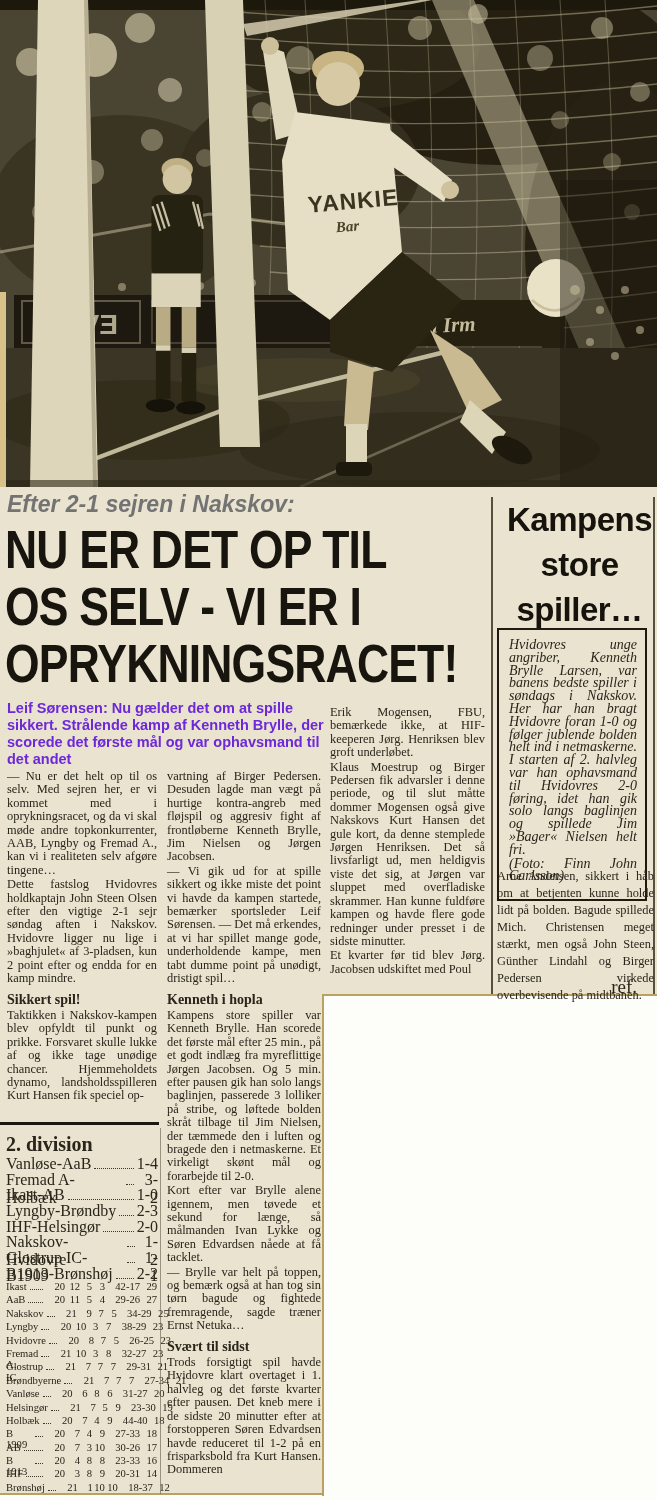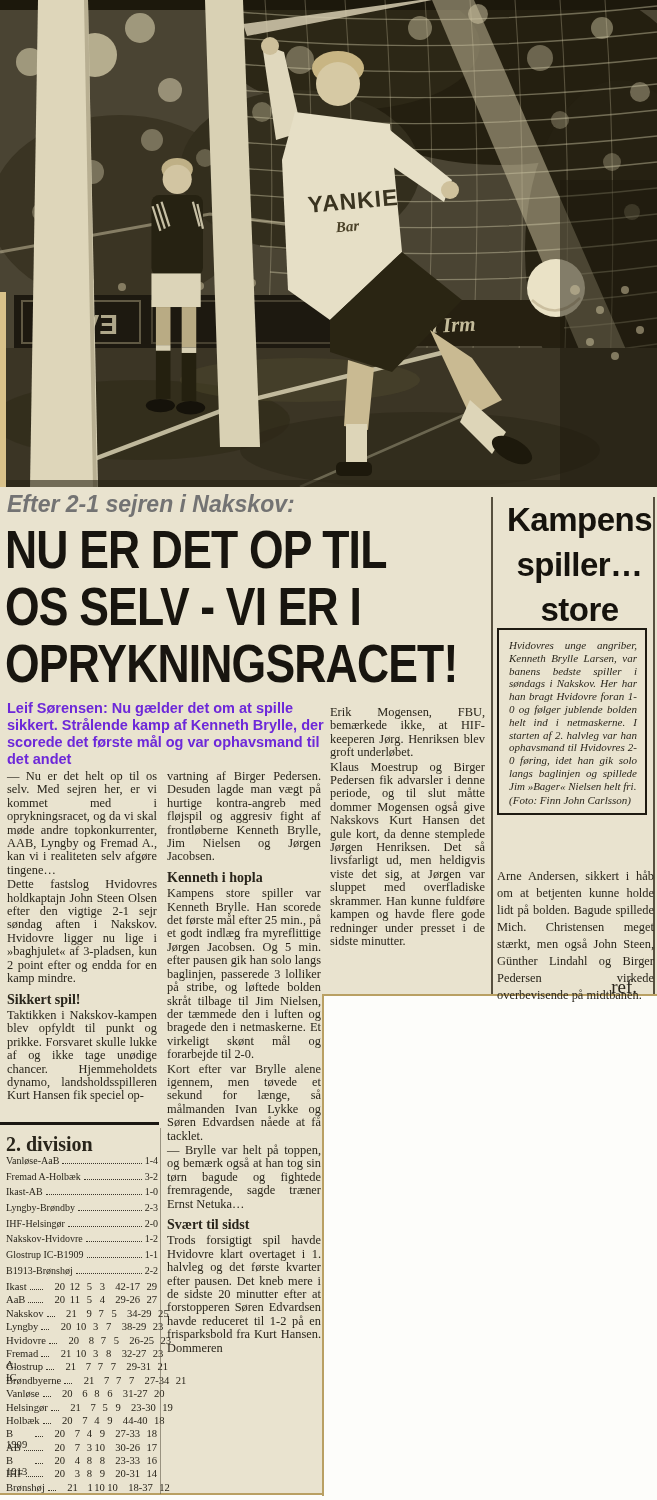--- a/index.html
+++ b/index.html
@@ -21,35 +21,35 @@
         line-height:17px;color:#6d28d9;}
   .bodycol{position:absolute;font-size:12.4px;line-height:13.4px;text-align:justify;}
   .bodycol p{margin:0 0 1px 0;}
   .colhead{font-weight:bold;font-size:14px;margin:7px 0 3px 0;text-align:left;}
   #col1{left:7px;top:770px;width:150px;}
   #col2{left:167px;top:770px;width:154px;}
   #col3{left:330px;top:706px;width:155px;}
   .rule-thick{position:absolute;left:0;top:1122px;width:159px;height:3px;background:#1b1812;}
   .vrule{position:absolute;background:#57503f;}
   .division-head{position:absolute;left:6px;top:1133px;font-weight:bold;font-size:20px;}
-  .results{position:absolute;left:6px;top:1155px;width:152px;font-size:10px;}
+  .results{position:absolute;left:6px;top:1155px;width:152px;font-size:16px;}
   .results .row{display:flex;align-items:baseline;height:15.7px;}
   .leader{flex:1;border-bottom:1.6px dotted #3c372b;margin:0 3px 3px 3px;min-width:8px;}
   .results .score{text-align:right;}
   .standings{position:absolute;left:6px;top:1281px;width:151px;font-size:10.6px;}
   .standings .row{display:flex;align-items:baseline;height:13.4px;}
   .standings .num{text-align:right;flex:none;}
   .n-p{width:19px;} .n-w{width:15px;} .n-d{width:12px;} .n-l{width:13px;}
   .n-g{width:35px;} .n-pts{width:17px;}
   .sidebar-title{position:absolute;left:502px;top:497px;width:155px;
         font-family:"Liberation Sans",sans-serif;font-weight:bold;font-size:33px;
         line-height:45px;letter-spacing:-.5px;color:#16130d;text-align:center;}
   .sidebar-box{position:absolute;left:497px;top:628px;width:150px;box-sizing:border-box;
-        border:2.5px solid #1e1a12;padding:9px 8px 7px 10px;background:transparent;
-        font-style:italic;font-size:11px;line-height:12.8px;text-align:justify;}
+        border:2.5px solid #1e1a12;padding:9px 8px 16px 10px;background:transparent;
+        font-style:italic;font-size:14px;line-height:12.8px;text-align:justify;}
   .sidebar-box .credit{margin-top:1px;}
   .sidebar-para{position:absolute;left:497px;top:868px;width:157px;
         font-size:12.4px;line-height:17px;text-align:justify;}
   .sidebar-sig{position:absolute;left:497px;top:976px;width:140px;text-align:right;
         font-size:19px;}
   .photo-strip{position:absolute;left:0;top:292px;width:6px;height:195px;background:#d9c28a;}
 </style>
 </head>
 <body>
 
@@ -240,31 +240,33 @@
 
   <div class="bodycol" id="col1">
     <p>— Nu er det helt op til os selv. Med sejren her, er vi kommet med i oprykningsracet, og da vi skal møde andre topkonkurrenter, AAB, Lyngby og Fremad A., kan vi i realiteten selv afgøre tingene…</p>
     <p>Dette fastslog Hvidovres holdkaptajn John Steen Olsen efter den vigtige 2-1 sejr søndag aften i Nakskov. Hvidovre ligger nu lige i »baghjulet« af 3-pladsen, kun 2 point efter og endda for en kamp mindre.</p>
     <div class="colhead">Sikkert spil!</div>
     <p>Taktikken i Nakskov-kampen blev opfyldt til punkt og prikke. Forsvaret skulle lukke af og ikke tage unødige chancer. Hjemmeholdets dynamo, landsholdsspilleren Kurt Hansen fik speciel op-</p>
   </div>
 
   <div class="bodycol" id="col2">
     <p>vartning af Birger Pedersen. Desuden lagde man vægt på hurtige kontra-angreb med fløjspil og aggresiv fight af frontløberne Kenneth Brylle, Jim Nielsen og Jørgen Jacobsen.</p>
+    <p>— Vi gik ud for at spille sikkert og ikke miste det point vi havde da kampen startede, bemærker sportsleder Leif Sørensen. — Det må erkendes, at vi har spillet mange gode, underholdende kampe, men tabt dumme point på unødigt, dristigt spil…</p>
     <div class="colhead">Kenneth i hopla</div>
     <p>Kampens store spiller var Kenneth Brylle. Han scorede det første mål efter 25 min., på et godt indlæg fra myreflittige Jørgen Jacobsen. Og 5 min. efter pausen gik han solo langs baglinjen, passerede 3 lolliker på stribe, og løftede bolden skråt tilbage til Jim Nielsen, der tæmmede den i luften og bragede den i netmaskerne. Et virkeligt skønt mål og forarbejde til 2-0.</p>
     <p>Kort efter var Brylle alene igennem, men tøvede et sekund for længe, så målmanden Ivan Lykke og Søren Edvardsen nåede at få tacklet.</p>
     <p>— Brylle var helt på toppen, og bemærk også at han tog sin tørn bagude og fightede fremragende, sagde træner Ernst Netuka…</p>
     <div class="colhead">Svært til sidst</div>
     <p>Trods forsigtigt spil havde Hvidovre klart overtaget i 1. halvleg og det første kvarter efter pausen. Det kneb mere i de sidste 20 minutter efter at forstopperen Søren Edvardsen havde reduceret til 1-2 på en frisparksbold fra Kurt Hansen. Dommeren</p>
   </div>
 
   <div class="bodycol" id="col3">
     <p>Erik Mogensen, FBU, bemærkede ikke, at HIF-keeperen Jørg. Henriksen blev groft underløbet.</p>
     <p>Klaus Moestrup og Birger Pedersen fik advarsler i denne periode, og til slut måtte dommer Mogensen også give Nakskovs Kurt Hansen det gule kort, da denne stemplede Jørgen Henriksen. Det så livsfarligt ud, men heldigvis viste det sig, at Jørgen var sluppet med overfladiske skrammer. Han kunne fuldføre kampen og havde flere gode redninger under presset i de sidste minutter.</p>
+    <p>Et kvarter før tid blev Jørg. Jacobsen udskiftet med Poul</p>
   </div>
 
   <div class="rule-thick"></div>
   <div class="division-head">2. division</div>
 
   <div class="results">
     <div class="row">
       <span>Vanløse-AaB</span>
       <span class="leader"></span>
       <span class="score">1-4</span>
@@ -490,22 +492,22 @@
       <span class="num n-pts">12</span>
     </div>
   </div>
 
   <div class="vrule" style="left:160px;top:1128px;width:1px;height:366px;opacity:.55;"></div>
   <div class="vrule" style="left:491px;top:497px;width:1.5px;height:497px;"></div>
   <div class="vrule" style="left:653px;top:497px;width:1.5px;height:497px;"></div>
 
   <div class="sidebar-title">
     <div>Kampens</div>
+    <div>store</div>
     <div>spiller…</div>
-    <div>store</div>
   </div>
   <div class="sidebar-box">
     <div>Hvidovres unge angriber, Kenneth Brylle Larsen, var banens bedste spiller i søndags i Nakskov. Her har han bragt Hvidovre foran 1-0 og følger jublende bolden helt ind i netmaskerne. I starten af 2. halvleg var han ophavsmand til Hvidovres 2-0 føring, idet han gik solo langs baglinjen og spillede Jim »Bager« Nielsen helt fri.</div>
     <div class="credit">(Foto: Finn John Carlsson)</div>
   </div>
   <div class="sidebar-para">Arne Andersen, sikkert i håb om at betjenten kunne holde lidt på bolden. Bagude spillede Mich. Christensen meget stærkt, men også John Steen, Günther Lindahl og Birger Pedersen virkede overbevisende på midtbanen.</div>
   <div class="sidebar-sig">ref.</div>
 
 </div>
 

